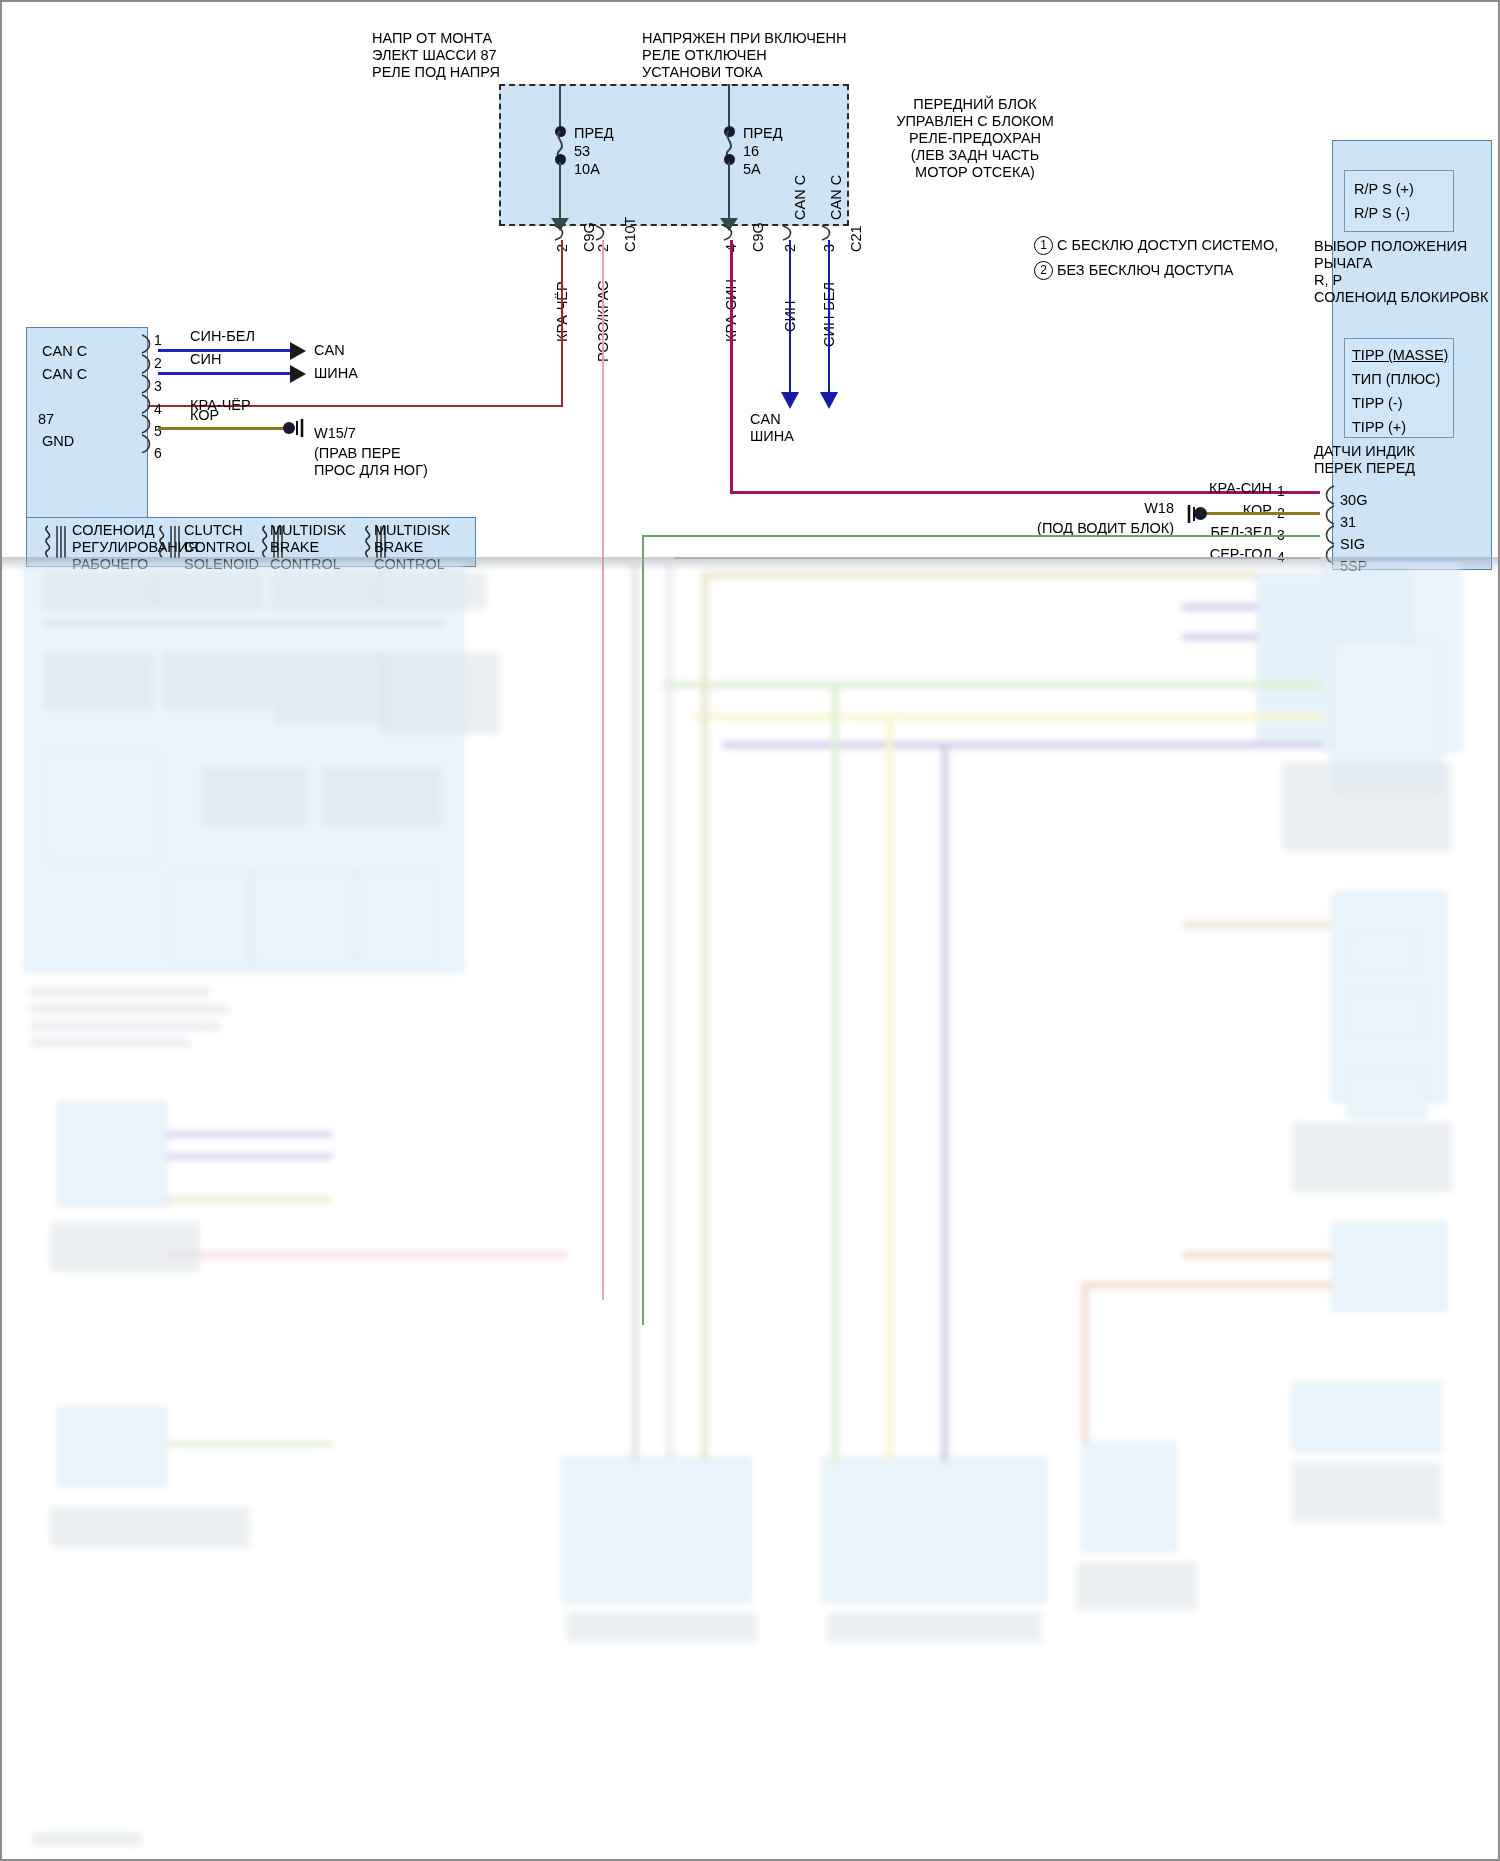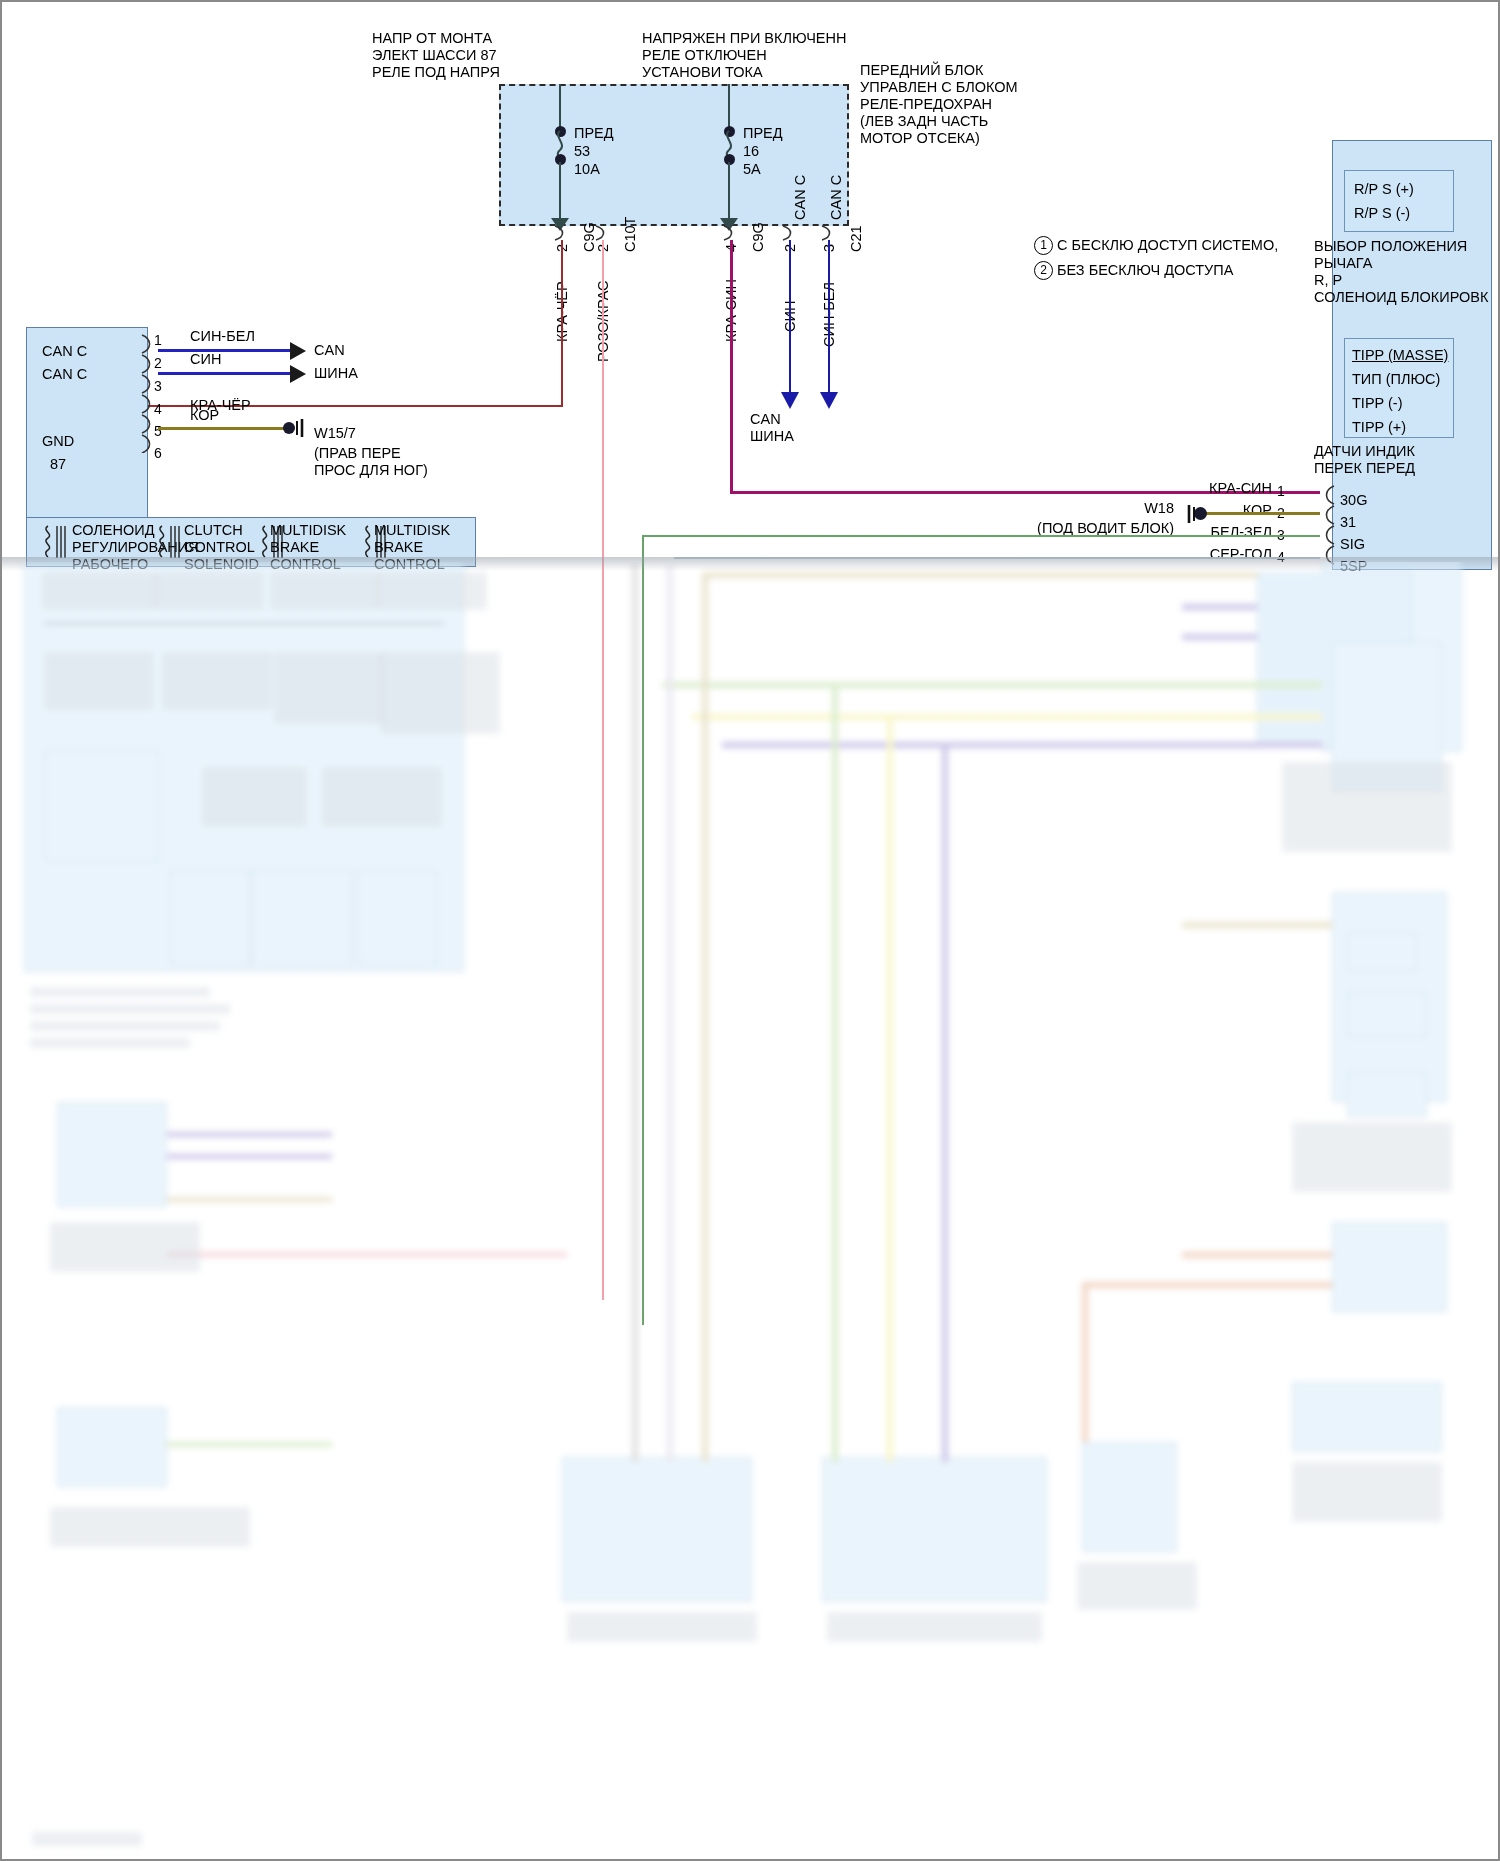--- a/index.html
+++ b/index.html
@@ -44,21 +44,21 @@
   <div class="lbl c" style="left:370px;top:28px;width:300px;">НАПР ОТ МОНТА
 ЭЛЕКТ ШАССИ 87
 РЕЛЕ ПОД НАПРЯ</div>
 
   <div class="lbl c" style="left:640px;top:28px;width:340px;">НАПРЯЖЕН ПРИ ВКЛЮЧЕНН
 РЕЛЕ ОТКЛЮЧЕН
 УСТАНОВИ ТОКА</div>
 
   <div class="dash" style="left:497px;top:82px;width:350px;height:142px;"></div>
 
-  <div class="lbl" style="left:858px;top:60px;width:230px;">ПЕРЕДНИЙ БЛОК
+  <div class="lbl" style="left:858px;top:94px;width:230px;text-align:center;">ПЕРЕДНИЙ БЛОК
 УПРАВЛЕН С БЛОКОМ
 РЕЛЕ-ПРЕДОХРАН
 (ЛЕВ ЗАДН ЧАСТЬ
 МОТОР ОТСЕКА)</div>
 
   <div class="w" style="left:557px;top:82px;width:2px;height:47px;background:#334a4a;"></div>
   <div class="dot" style="left:552.5px;top:124px;width:11px;height:11px;"></div>
   <svg style="position:absolute;left:549px;top:128px;" width="20" height="30">
     <path d="M9,1 C2,6 16,14 9,20 C4,24 9,28 9,28" stroke="#334a4a" stroke-width="2" fill="none"></path>
   </svg>
@@ -148,21 +148,21 @@
 
   <div class="pinnum" style="left:152px;top:330px;">1</div>
   <div class="pinnum" style="left:152px;top:353px;">2</div>
   <div class="pinnum" style="left:152px;top:376px;">3</div>
   <div class="pinnum" style="left:152px;top:399px;">4</div>
   <div class="pinnum" style="left:152px;top:421px;">5</div>
   <div class="pinnum" style="left:152px;top:443px;">6</div>
 
   <div class="pinlbl r" style="left:40px;top:341px;width:95px;">CAN C</div>
   <div class="pinlbl r" style="left:40px;top:364px;width:95px;">CAN C</div>
-  <div class="pinlbl r" style="left:48px;top:409px;width:95px;margin-top:45px;">87</div>
+  <div class="pinlbl r" style="left:36px;top:409px;width:95px;">87</div>
   <div class="pinlbl r" style="left:40px;top:431px;width:95px;">GND</div>
 
   <div class="w" style="left:156px;top:347px;width:135px;height:3px;background:#2222c0;"></div>
   <div class="arrowrt" style="left:288px;top:340px;border-left:16px solid #1a1a1a;"></div>
   <div class="lbl" style="left:188px;top:326px;">СИН-БЕЛ</div>
   <div class="lbl" style="left:312px;top:340px;">CAN</div>
 
   <div class="w" style="left:156px;top:370px;width:135px;height:3px;background:#2222c0;"></div>
   <div class="arrowrt" style="left:288px;top:363px;border-left:16px solid #1a1a1a;"></div>
   <div class="lbl" style="left:188px;top:349px;">СИН</div>

